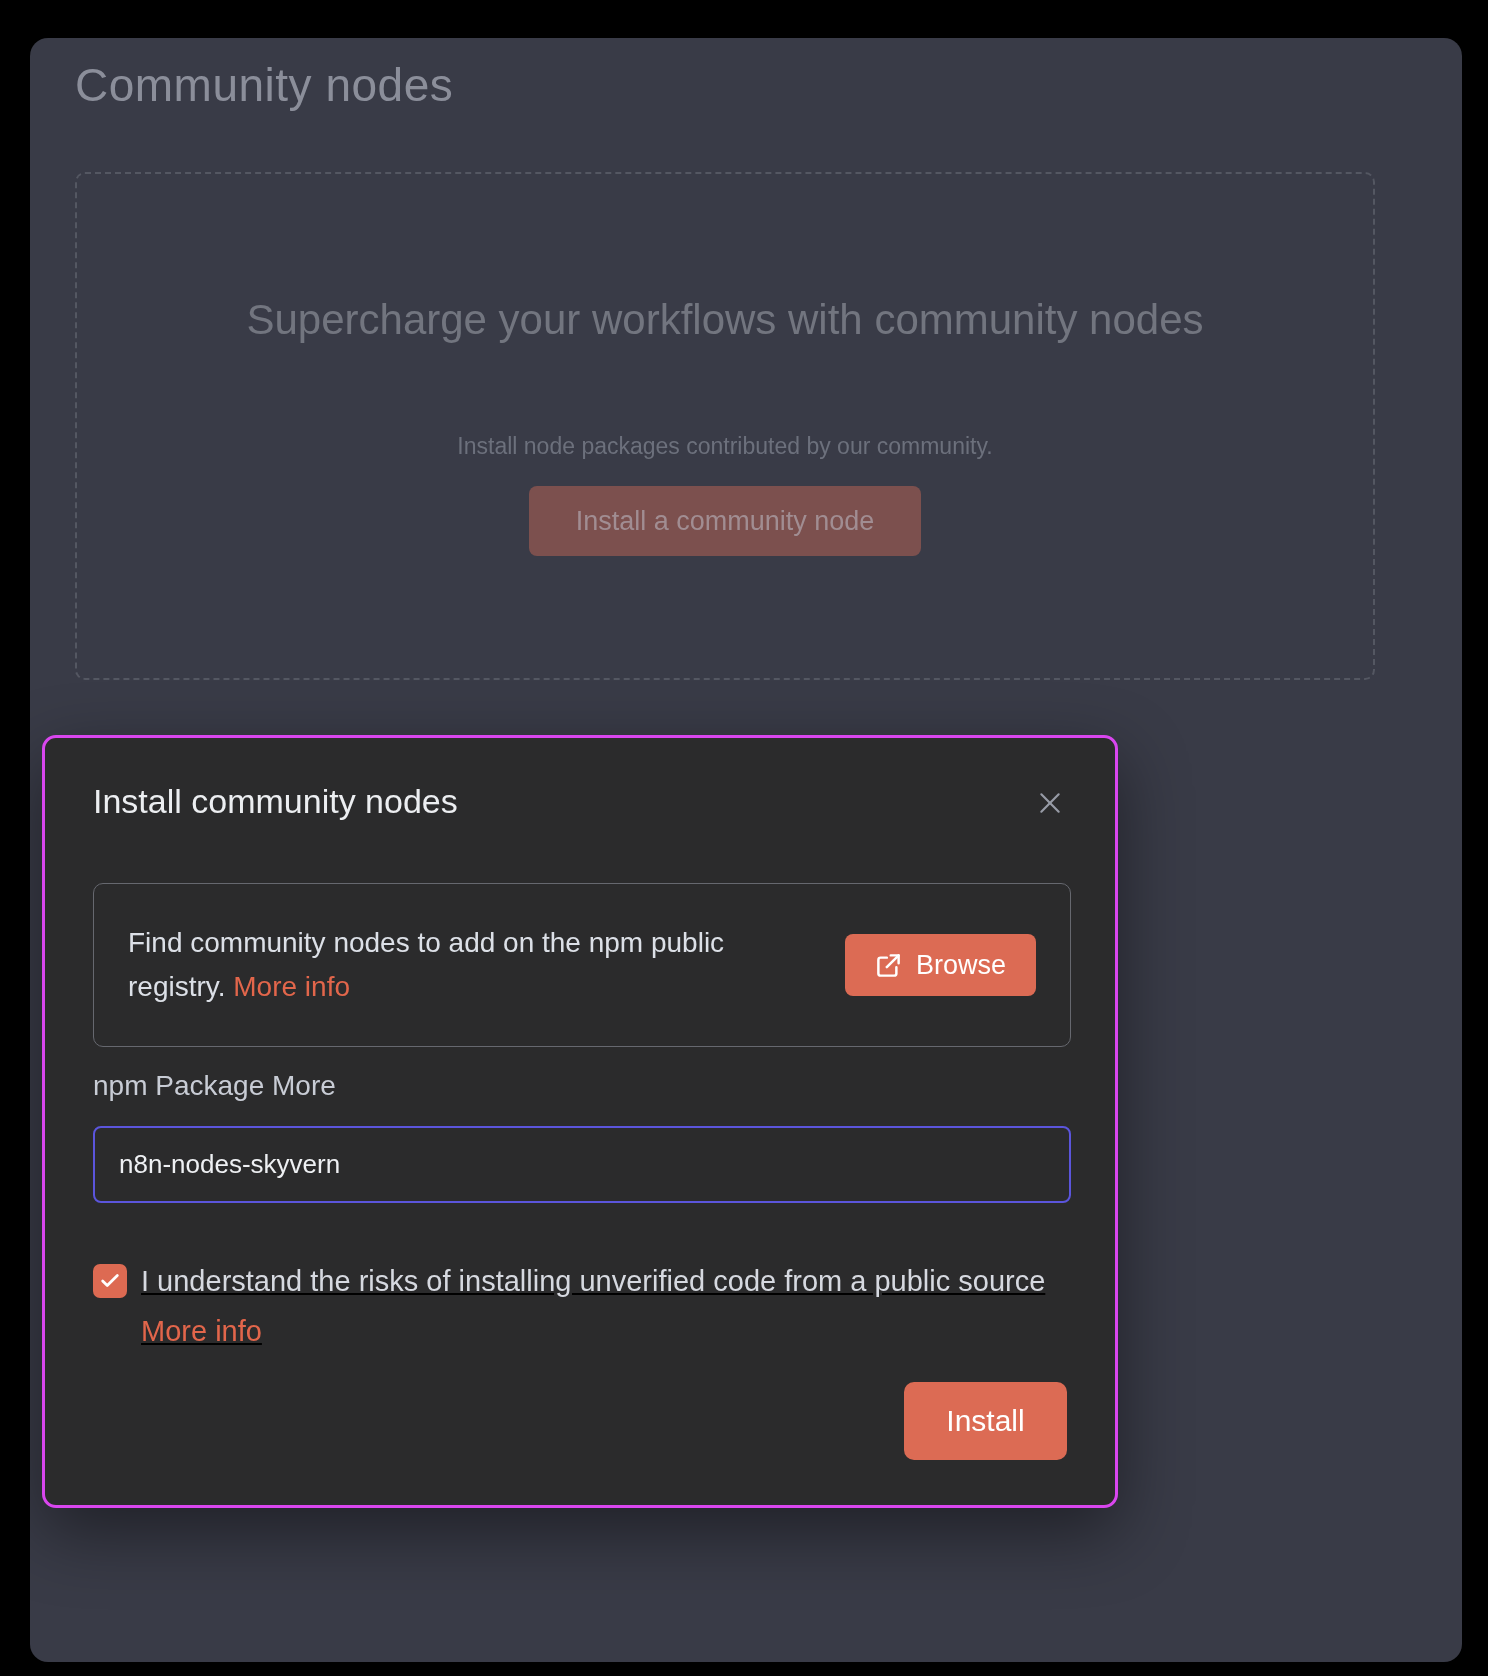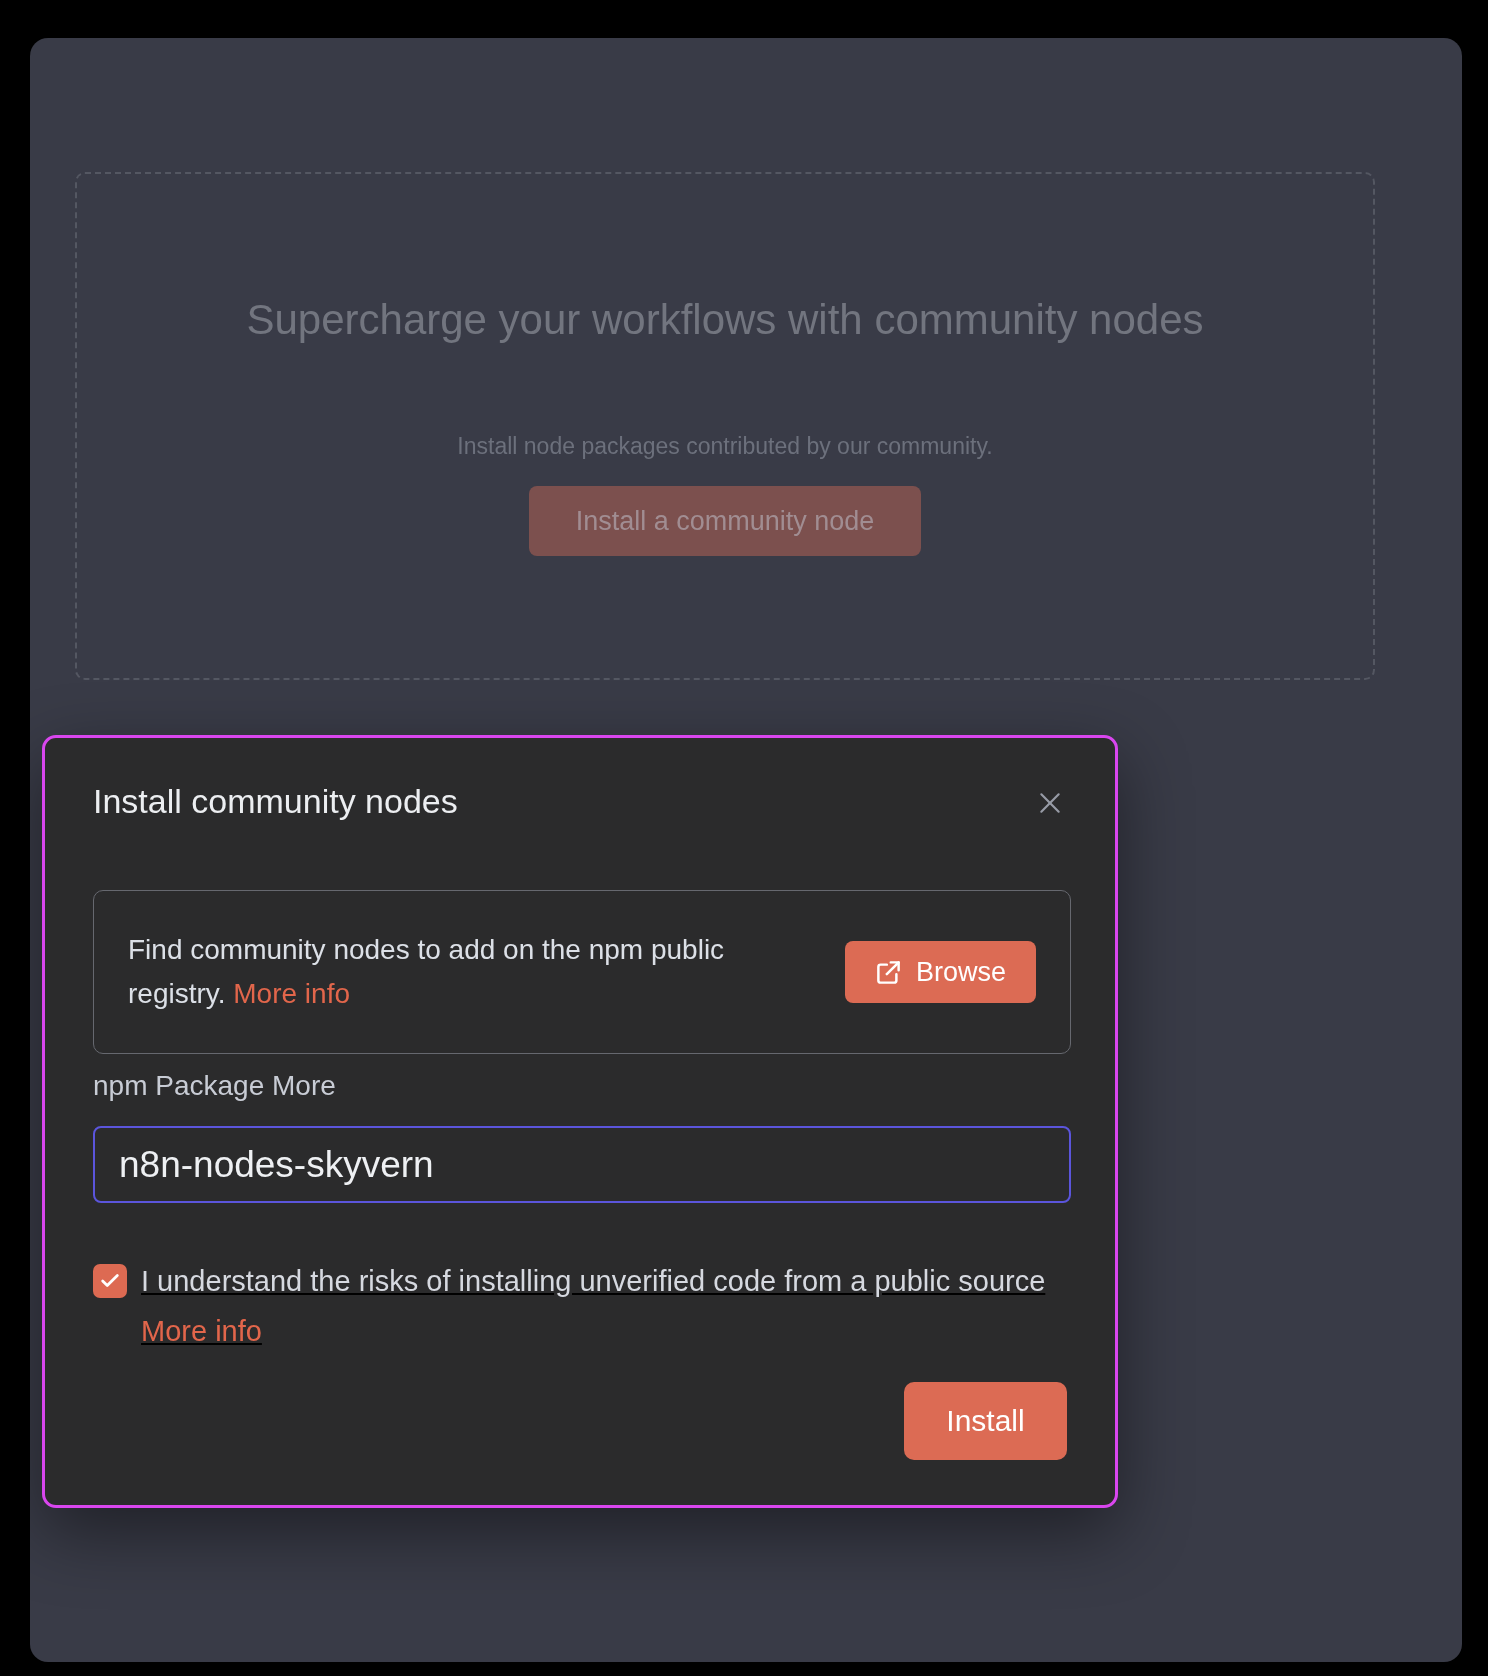--- a/index.html
+++ b/index.html
@@ -42,21 +42,21 @@
   .modal-title {
     position:absolute; left:48px; top:44px;
     font-size:34px; font-weight:500; color:#eceef1;
   }
   .modal-close {
     position:absolute; right:52px; top:52px; width:26px; height:26px;
     cursor:pointer; color:#979ba6;
   }
 
   .notice {
-    position:absolute; left:48px; top:152px; width:978px; height:164px;
+    position:absolute; left:48px; top:145px; width:978px; height:164px;
     border:1px solid #66686f; border-radius:10px;
     display:flex; align-items:center; justify-content:space-between;
     padding:8px 34px;
   }
   .notice-text {
     font-size:28px; line-height:44px; color:#dce0e7; max-width:660px;
   }
   .link { color:#e2664b; cursor:pointer; text-decoration:none; }
 
   .btn-primary {
@@ -67,21 +67,21 @@
   .browse-btn { height:62px; padding:0 30px; font-size:27px; gap:14px; }
   .browse-btn svg { display:block; }
 
   .field-label {
     position:absolute; left:48px; top:332px;
     font-size:28px; color:#c8ccd5;
   }
   .pkg-input {
     position:absolute; left:48px; top:388px; width:978px; height:77px;
     background:transparent; border:2px solid #5b55dc; border-radius:8px;
-    padding:12px 24px; font-size:37px; color:#eef0f3; font-family:inherit;
+    padding:12px 24px; font-size:26px; color:#eef0f3; font-family:inherit;
     outline:none;
   }
 
   .cb-row {
     position:absolute; left:48px; top:524px; width:980px;
     display:flex; align-items:flex-start;
   }
   .checkbox {
     width:34px; height:34px; flex:0 0 34px; margin-top:2px;
     background:#dd6a52; border-radius:7px; cursor:pointer;
@@ -96,20 +96,21 @@
 
   .install-btn {
     position:absolute; right:48px; top:644px;
     min-width:163px; height:78px; padding:0 40px; font-size:30px; border-radius:10px;
   }
 </style>
 </head>
 <body>
 
 <div class="page">
+  <div class="page-title">Community nodes</div>
 
   <div class="empty-box">
     <div class="empty-heading">Supercharge your workflows with community nodes</div>
     <div class="empty-sub">Install node packages contributed by our community.</div>
     <button class="empty-btn">Install a community node</button>
   </div>
 </div>
 
 <div class="modal">
   <div class="modal-title">Install community nodes</div>

